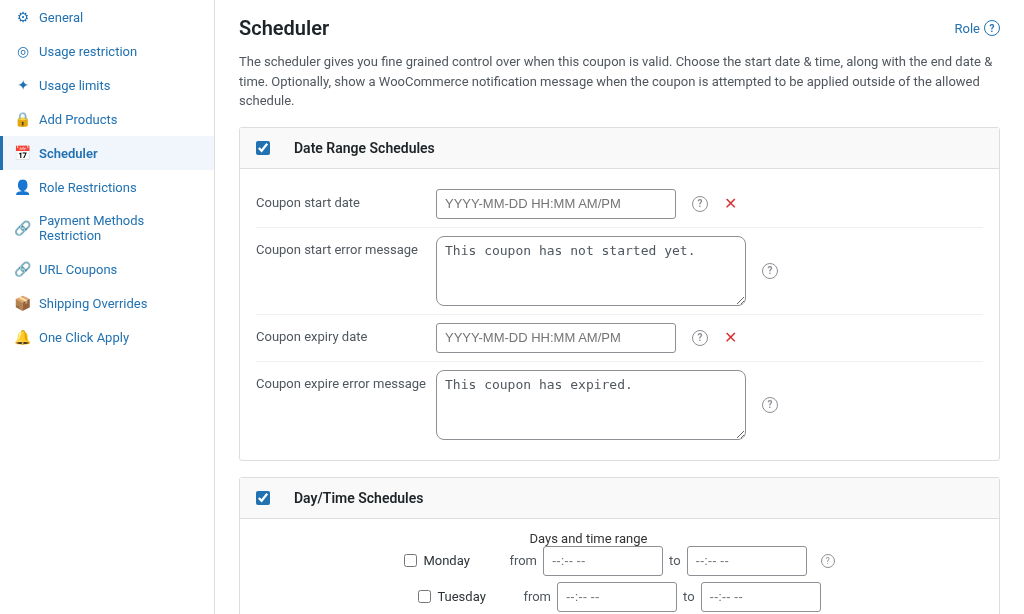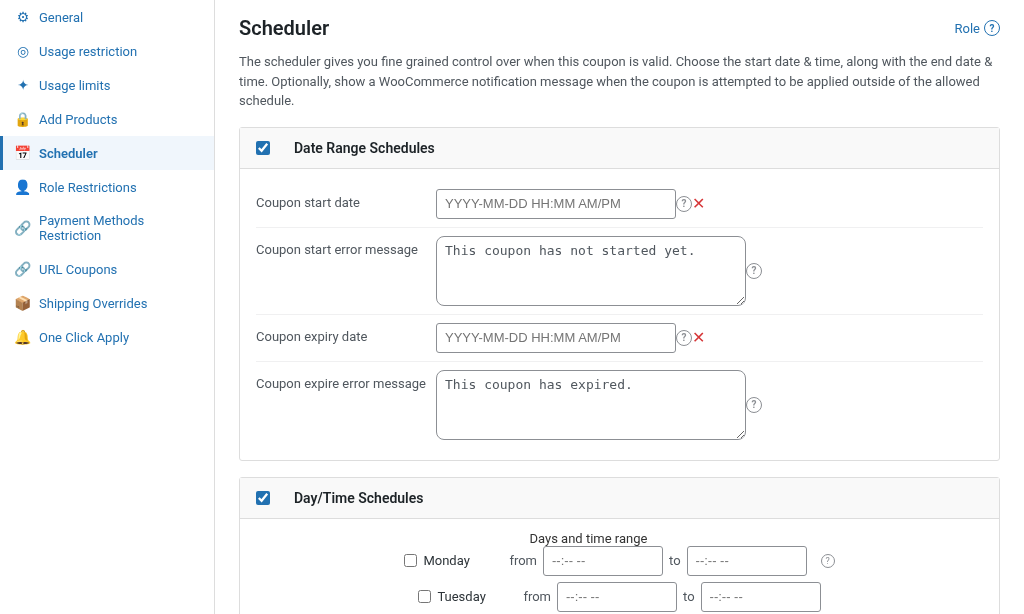--- a/index.html
+++ b/index.html
@@ -26,21 +26,21 @@
     .section { border: 1px solid #ddd; border-radius: 3px; margin-bottom: 16px; background: #fff; }
     .section-header { display: flex; align-items: center; gap: 24px; padding: 12px 16px; border-bottom: 1px solid #ddd; background: #f9f9f9; }
     .section-title { font-size: 14px; font-weight: 600; color: #1d2327; }
     .checkbox-custom { width: 14px; height: 14px; accent-color: #2271b1; cursor: pointer; }
     
     
     .form-section { padding: 12px 16px; }
     .form-row { display: flex; align-items: flex-start; padding: 8px 0; border-bottom: 1px solid #f0f0f1; }
     .form-row:last-child { border-bottom: none; }
     .form-label { width: 180px; flex-shrink: 0; font-size: 13px; color: #50575e; padding-top: 5px; line-height: 1.4; }
-    .form-control-wrap { flex: 1; display: flex; align-items: center; gap: 0; }
+    .form-control-wrap { flex: 1; display: flex; align-items: center; gap: 16px; }
     
     input[type="text"] { border: 1px solid #8c8f94; border-radius: 3px; padding: 4px 8px; font-size: 13px; color: #2c3338; background: #fff; height: 30px; }
     input[type="text"].date-input { width: 240px; color: #aaa; }
     
     textarea { border: 1px solid #8c8f94; border-radius: 8px; padding: 6px 8px; font-size: 13px; color: #50575e; background: #fff; width: 310px; height: 70px; resize: vertical; }
     
     .question-icon { width: 16px; height: 16px; border: 1.5px solid #8c8f94; border-radius: 50%; display: flex; align-items: center; justify-content: center; font-size: 10px; color: #8c8f94; cursor: pointer; flex-shrink: 0; font-weight: bold; }
     .delete-icon { color: #d63638; font-size: 16px; cursor: pointer; }
     
     

